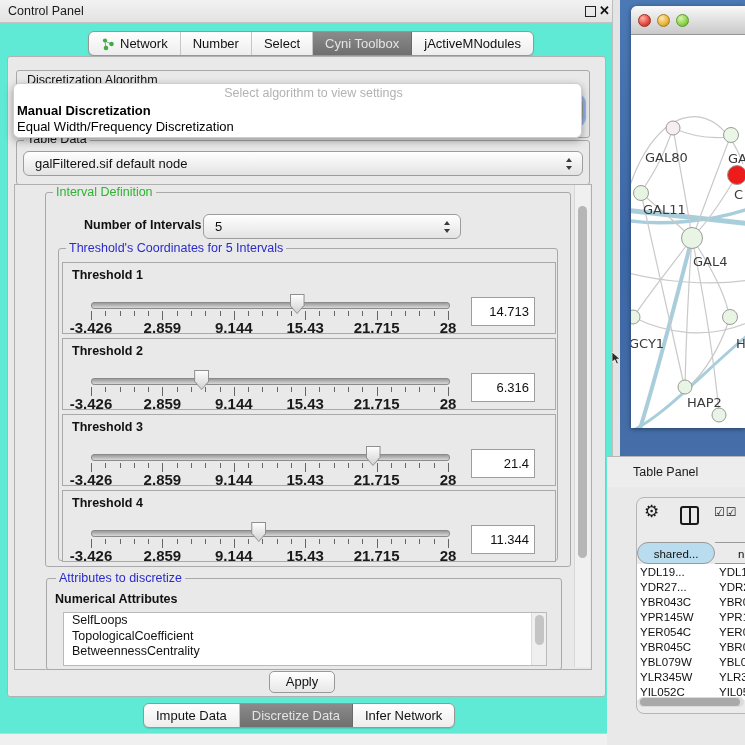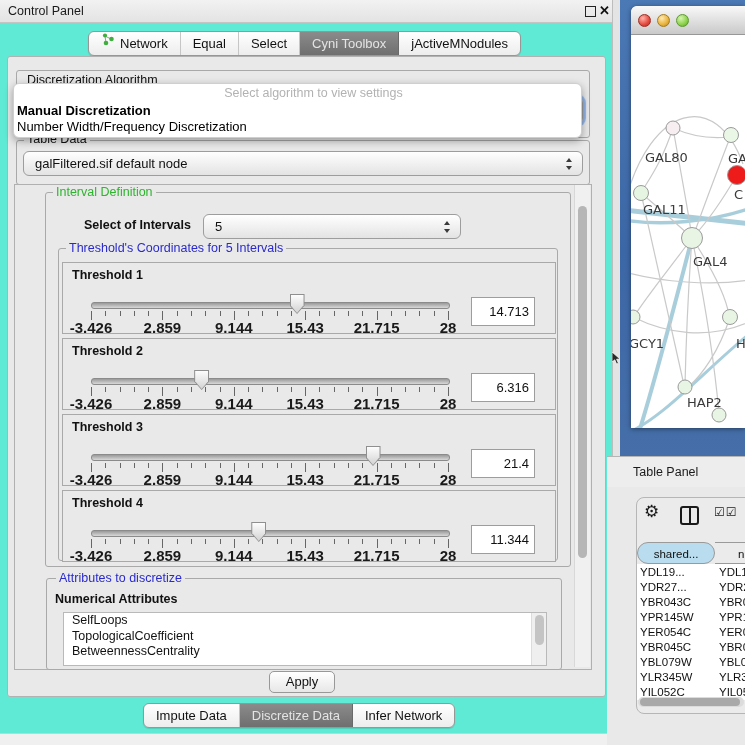--- a/index.html
+++ b/index.html
@@ -14,21 +14,21 @@
   
   #control-panel{left:0;top:0;width:612px;height:745px;background:#5eead4;border-right:1px solid #bdbdbd;}
   #cp-titlebar{left:0;top:0;width:612px;height:22px;background:linear-gradient(#f2f2f2,#e3e3e3);border-bottom:1px solid #c4c4c4;}
   #cp-title{left:8px;top:0;line-height:22px;font-size:12.5px;color:#1a1a1a;}
   #float-btn{left:585px;top:6px;width:9px;height:9px;border:1.5px solid #222;background:transparent;}
   #close-btn{left:599px;top:2px;font-size:13px;font-weight:bold;color:#111;line-height:18px;}
 
   
   .seg{display:inline-flex;border:1px solid #979797;border-radius:6px;overflow:hidden;
        background:linear-gradient(#ffffff,#ededed);height:23px;box-shadow:0 1px 1px rgba(0,0,0,.12);}
-  .seg .item{padding:0 12px;line-height:23px;font-size:13px;color:#111;border-right:1px solid #c6c6c6;display:flex;gap:5px;white-space:nowrap;}
+  .seg .item{padding:0 12px;line-height:23px;font-size:13px;color:#111;border-right:1px solid #c6c6c6;display:flex;align-items:center;gap:5px;white-space:nowrap;}
   .seg .item:last-child{border-right:none;}
   .seg .item.sel{background:linear-gradient(#8b8b8b,#6f6f6f);color:#e4e4e4;border-right-color:#6a6a6a;}
   #seg-top{left:88px;top:31px;}
   #seg-bottom{left:143px;top:703px;}
 
   #main-panel{left:7px;top:56px;width:597px;height:639px;background:#e9e9e9;border:1px solid #b2b2b2;border-radius:3px;}
 
   .group{border:1px solid #a9a9a9;border-radius:3px;background:#e9e9e9;}
   .group-title{position:absolute;background:#e9e9e9;padding:0 3px;font-size:12.5px;line-height:13px;color:#111;white-space:nowrap;}
   .gt-green{color:#2db52d;}
@@ -130,21 +130,21 @@
       <svg width="14" height="14" viewBox="0 0 14 14">
         <line x1="4" y1="4" x2="10" y2="7" stroke="#9a9a9a" stroke-width="1"></line>
         <line x1="4" y1="4" x2="5" y2="11" stroke="#9a9a9a" stroke-width="1"></line>
         <circle cx="4" cy="3.5" r="2.1" fill="#3fae3f"></circle>
         <circle cx="10.5" cy="7" r="2.3" fill="#3fae3f"></circle>
         <circle cx="5" cy="11" r="2.3" fill="#3fae3f"></circle>
       </svg>
       <span>Network</span>
     </span>
     <span class="item">
-        <span>Equal</span>
+        <span>Number</span>
       </span>
     <span class="item">
         <span>Select</span>
       </span>
     <span class="item sel">
         <span>Cyni Toolbox</span>
       </span>
     <span class="item">
         <span>jActiveMNodules</span>
       </span>
@@ -154,39 +154,39 @@
 
   <div class="abs group" style="left:16px;top:70px;width:572px;height:66px;"></div>
   <span class="group-title" style="left:24px;top:74px;">Discretization Algorithm</span>
   <div class="combo focusring" style="left:23px;top:97px;width:560px;height:27px;">
     <span class="stepper"></span>
   </div>
 
   <div class="abs" id="algo-popup">
     <div class="abs" id="popup-hint">Select algorithm to view settings</div>
     <div class="abs" id="popup-opt1">Manual Discretization</div>
-    <div class="abs" id="popup-opt2">Number Width/Frequency Discretization</div>
+    <div class="abs" id="popup-opt2">Equal Width/Frequency Discretization</div>
   </div>
 
   <div class="abs group" style="left:16px;top:140px;width:572px;height:43px;"></div>
   <span class="group-title" style="left:24px;top:133px;">Table Data</span>
   <div class="combo" style="left:23px;top:151px;width:560px;height:25px;">
     <span>galFiltered.sif default node</span>
     <span class="stepper"></span>
   </div>
 
   <div class="abs" id="viewport"></div>
   <div class="abs vscroll-track" style="left:574px;top:185px;width:15px;height:482px;">
     <div class="scroll-thumb" style="position:absolute;left:3px;top:21px;width:9px;height:352px;"></div>
   </div>
 
   <div class="abs group" style="left:45px;top:192px;width:524px;height:373px;"></div>
   <span class="group-title gt-green" style="left:53px;top:186px;">Interval Definition</span>
 
-  <span class="abs" style="left:84px;top:218px;font-size:12.5px;font-weight:bold;color:#111;">Select of Intervals</span>
+  <span class="abs" style="left:84px;top:218px;font-size:12.5px;font-weight:bold;color:#111;">Number of Intervals</span>
   <div class="combo" style="left:203px;top:214px;width:258px;height:25px;">
     <span>5</span>
     <span class="stepper"></span>
   </div>
 
   <div class="abs group" style="left:58px;top:248px;width:498px;height:311px;"></div>
   <span class="group-title gt-blue" style="left:66px;top:242px;">Threshold's Coordinates for 5 Intervals</span>
 
   <div class="abs" id="threshold-list" style="left:62px;top:262px;">
       <div class="thr-box">

